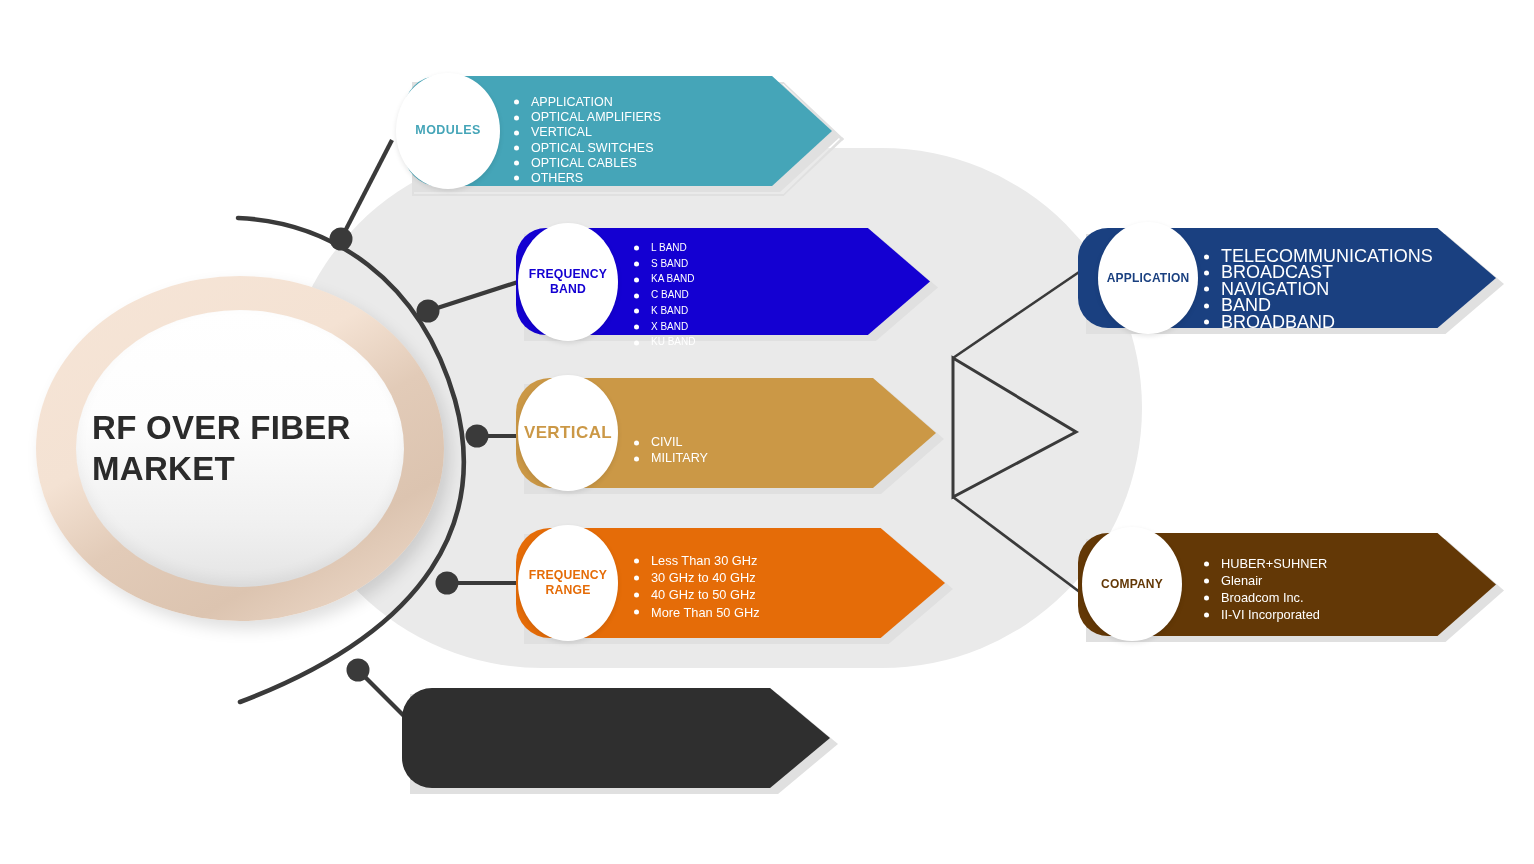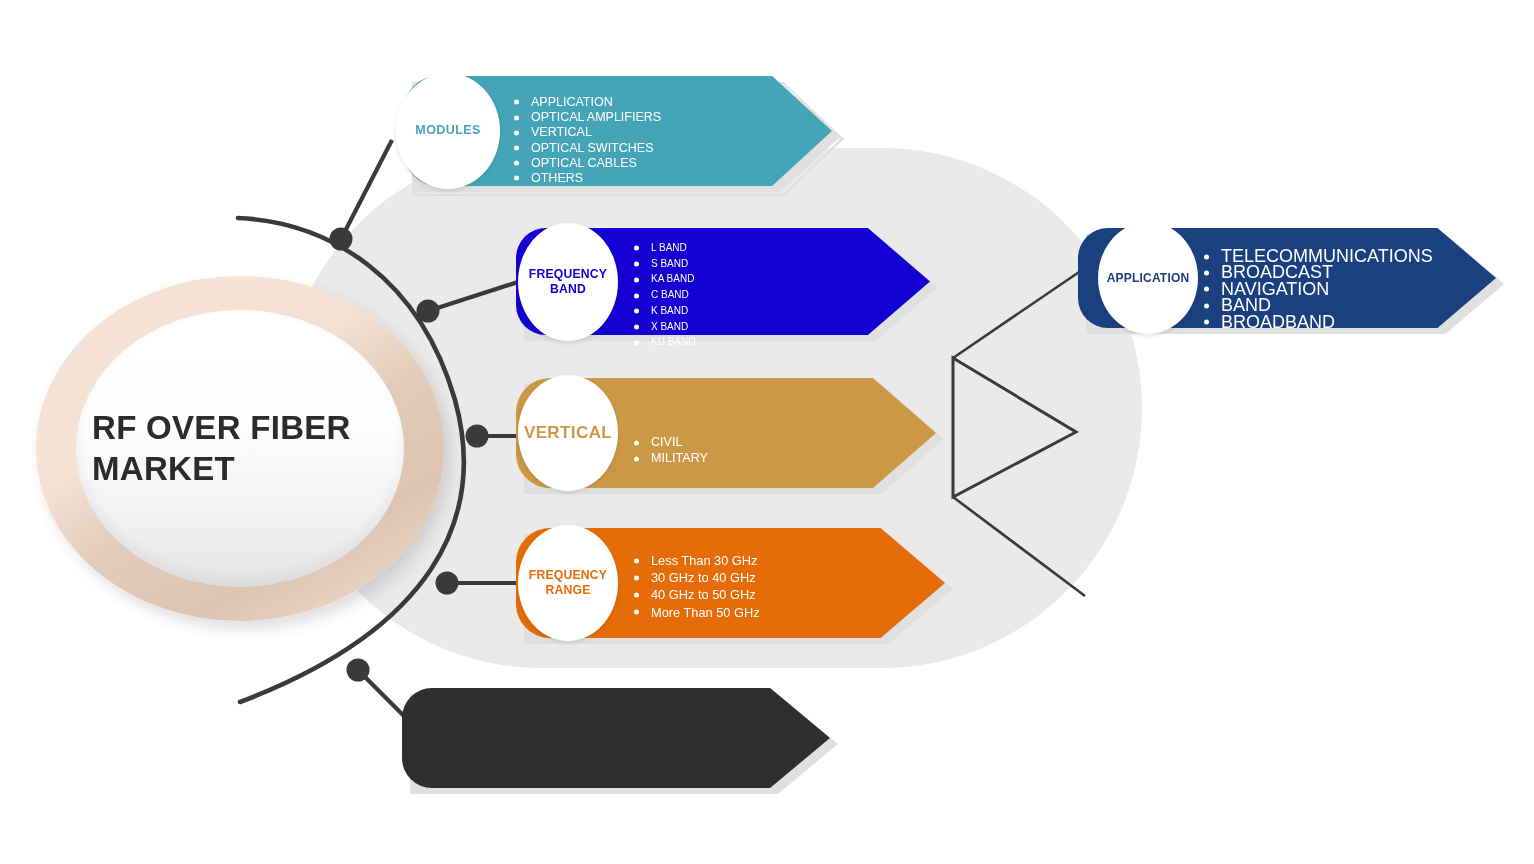--- a/index.html
+++ b/index.html
@@ -213,14 +213,27 @@
       <li>BROADCAST</li>
       <li>NAVIGATION</li>
       <li>BAND</li>
       <li>BROADBAND</li>
     </ul>
     <div class="node-circle" style="left:20px;top:-6px;width:100px;height:112px;font-size:12px;color:#1a4080;letter-spacing:.2px;">
       <span>APPLICATION</span>
     </div>
   </div>
 
+  <div class="bar r-company" style="left:1078px;top:533px;width:418px;height:103px;">
+    <div class="bar-ghost" style="clip-path:polygon(0 0,86% 0,100% 50%,86% 100%,0 100%);border:none;background:#e0e0e0;"></div>
+    <div class="bar-body" style="background:#633806;clip-path:polygon(0 0,86% 0,100% 50%,86% 100%,0 100%);border-radius:30px 0 0 30px;"></div>
+    <ul class="bar-list">
+      <li>HUBER+SUHNER</li>
+      <li>Glenair</li>
+      <li>Broadcom Inc.</li>
+      <li>II-VI Incorporated</li>
+    </ul>
+    <div class="node-circle" style="left:4px;top:-6px;width:100px;height:114px;font-size:12px;color:#633806;letter-spacing:.2px;">
+      <span>COMPANY</span>
+    </div>
+  </div>
 
 </div>
 
 </body></html>

